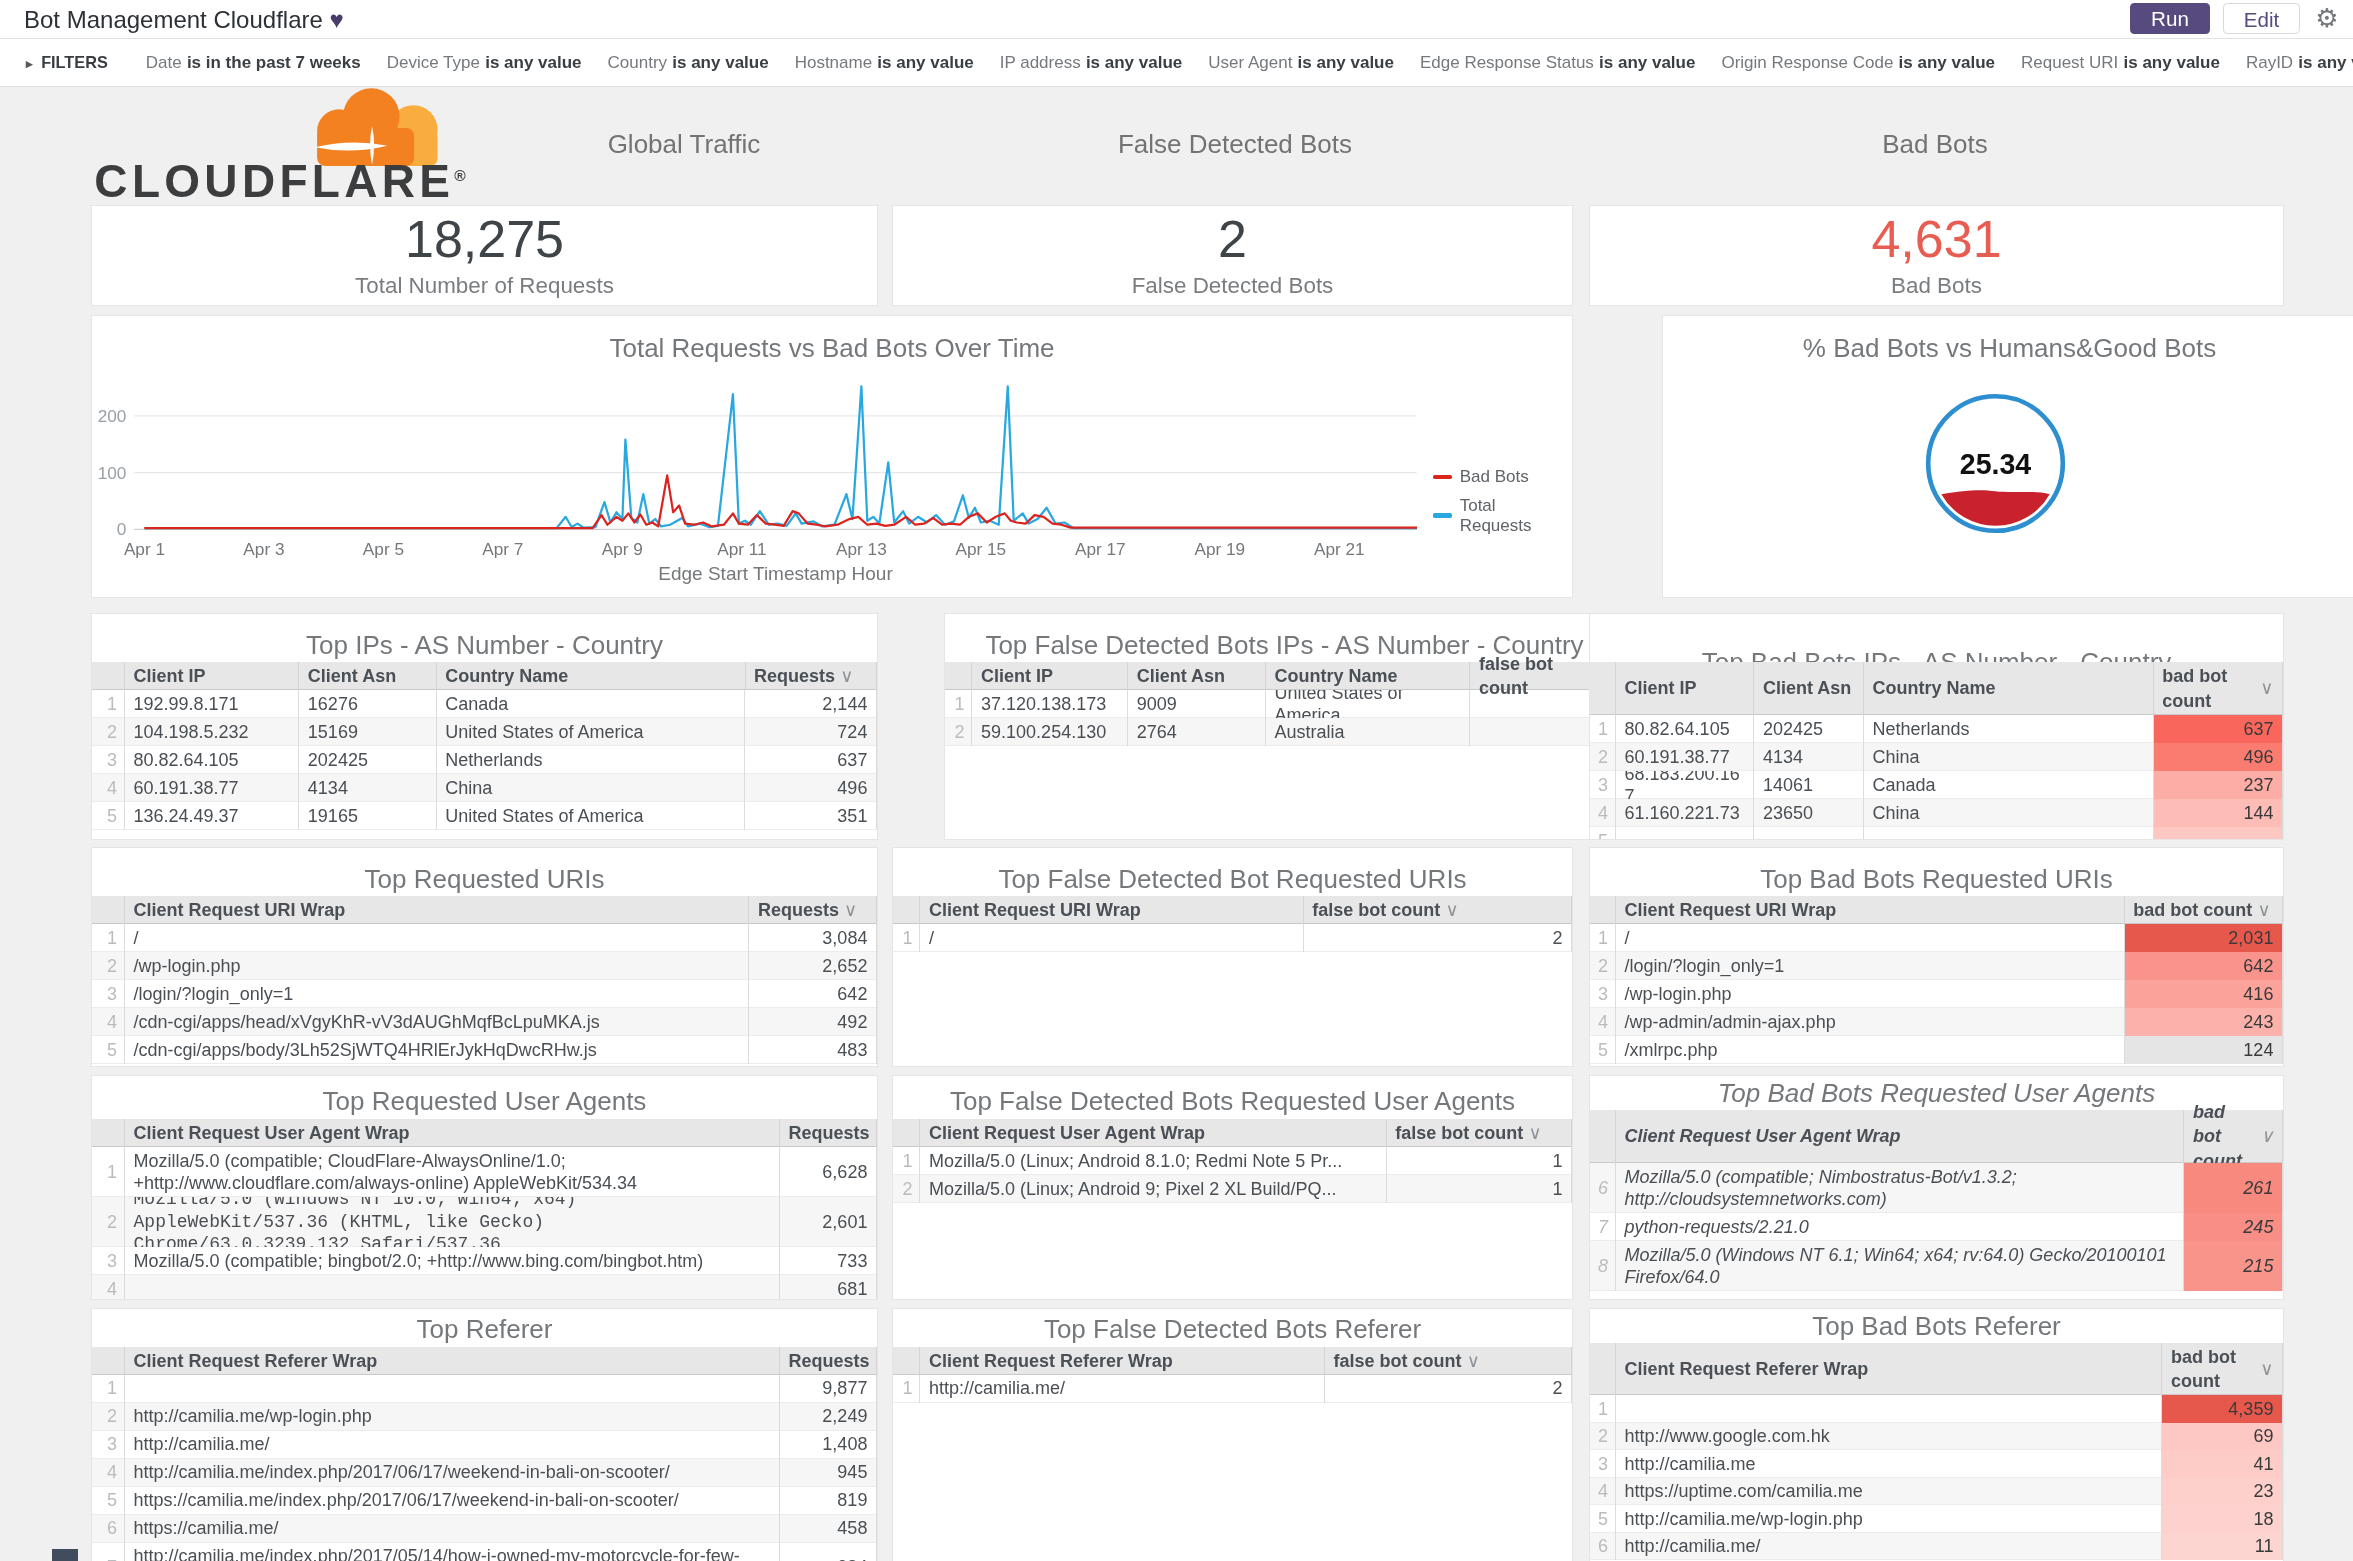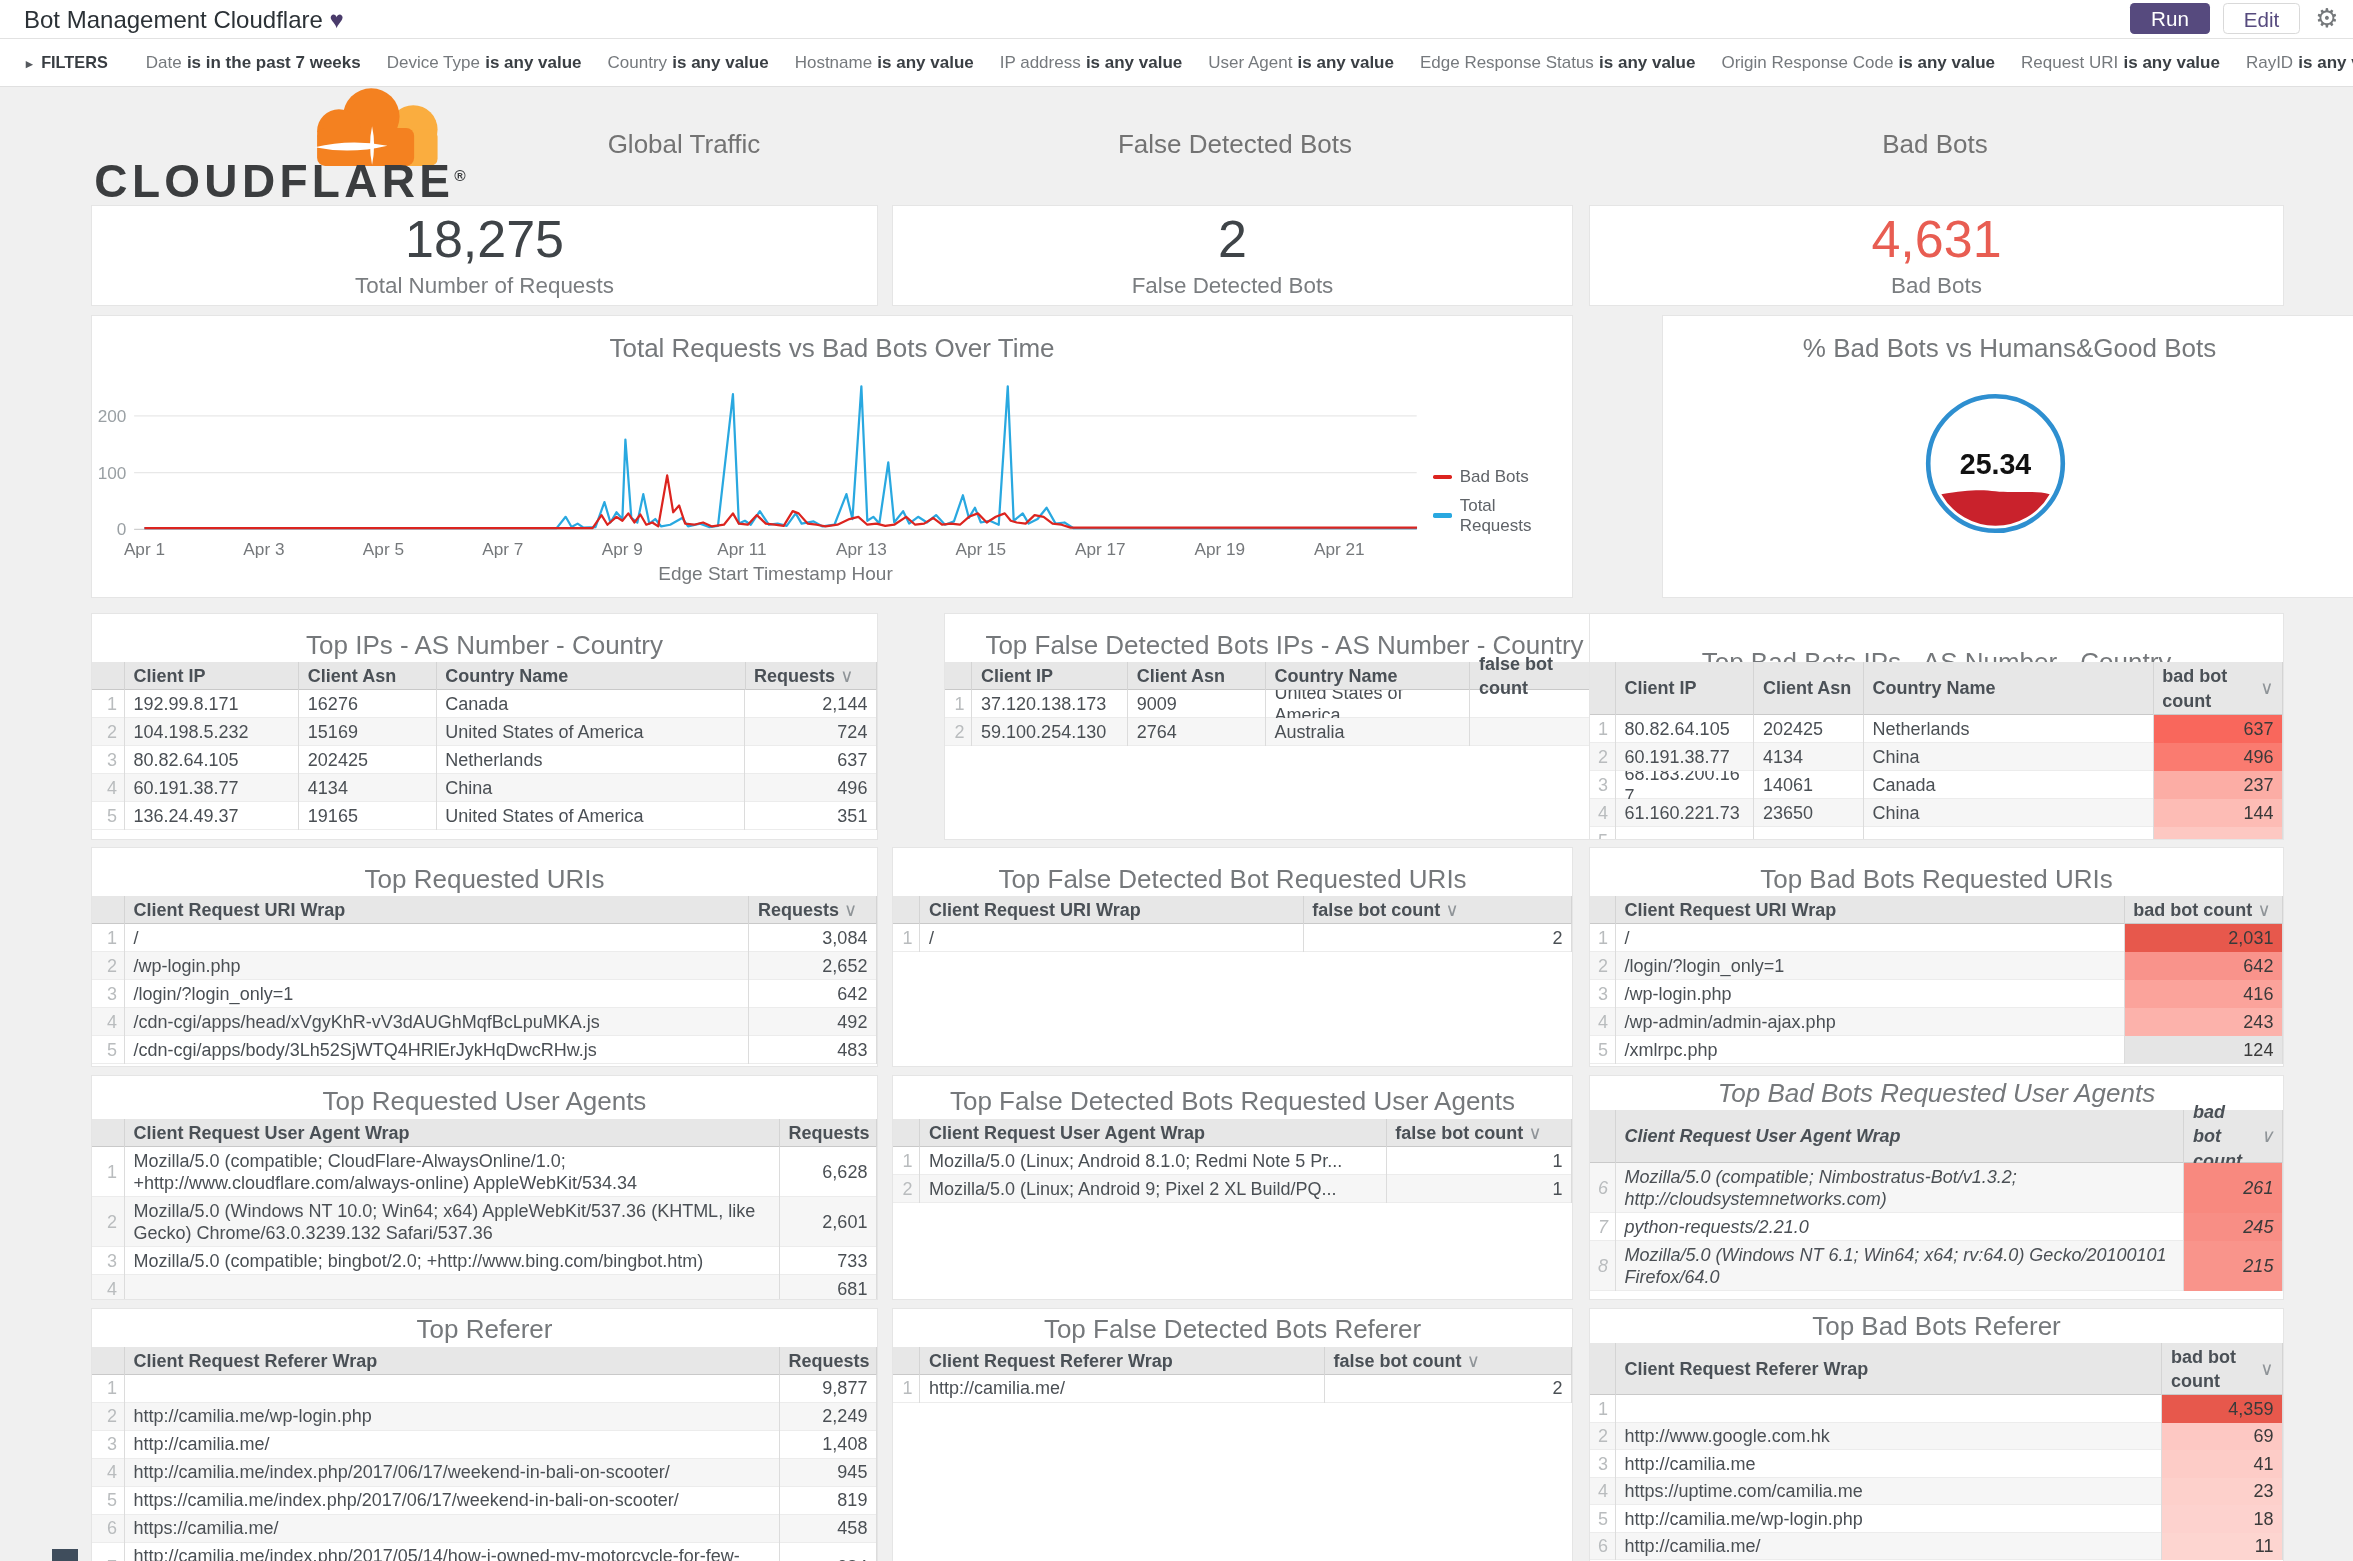--- a/index.html
+++ b/index.html
@@ -374,21 +374,21 @@
             <div class="th" style="width: 657px; height: 28px;">Client Request User Agent Wrap</div>
             <div class="th" style="width: 97px; height: 28px; justify-content: flex-start;">Requests <span class="caret">∨</span></div>
           </div>
           <div class="tr" style="height: 50px;">
             <div class="td num" style="width: 33px; height: 50px;">1</div>
             <div class="td txt" style="width: 657px; height: 50px;">Mozilla/5.0 (compatible; CloudFlare-AlwaysOnline/1.0; +http://www.cloudflare.com/always-online) AppleWebKit/534.34</div>
             <div class="td val" style="width: 97px; height: 50px;">6,628</div>
           </div>
           <div class="tr alt" style="height: 50px;">
             <div class="td num" style="width: 33px; height: 50px;">2</div>
-            <div class="td txt" style="width: 657px; height: 50px;">Mozilla/5.0 (Windows NT 10.0; Win64; x64) AppleWebKit/537.36 (KHTML, like Gecko) Chrome/63.0.3239.132 Safari/537.36</div>
+            <div class="td txt" style="width: 657px; height: 50px; font-family: Liberation Mono, monospace;">Mozilla/5.0 (Windows NT 10.0; Win64; x64) AppleWebKit/537.36 (KHTML, like Gecko) Chrome/63.0.3239.132 Safari/537.36</div>
             <div class="td val" style="width: 97px; height: 50px;">2,601</div>
           </div>
           <div class="tr" style="height: 28px;">
             <div class="td num" style="width: 33px; height: 28px;">3</div>
             <div class="td txt" style="width: 657px; height: 28px;">Mozilla/5.0 (compatible; bingbot/2.0; +http://www.bing.com/bingbot.htm)</div>
             <div class="td val" style="width: 97px; height: 28px;">733</div>
           </div>
           <div class="tr alt" style="height: 28px;">
             <div class="td num" style="width: 33px; height: 28px;">4</div>
             <div class="td txt" style="width: 657px; height: 28px;"></div>

